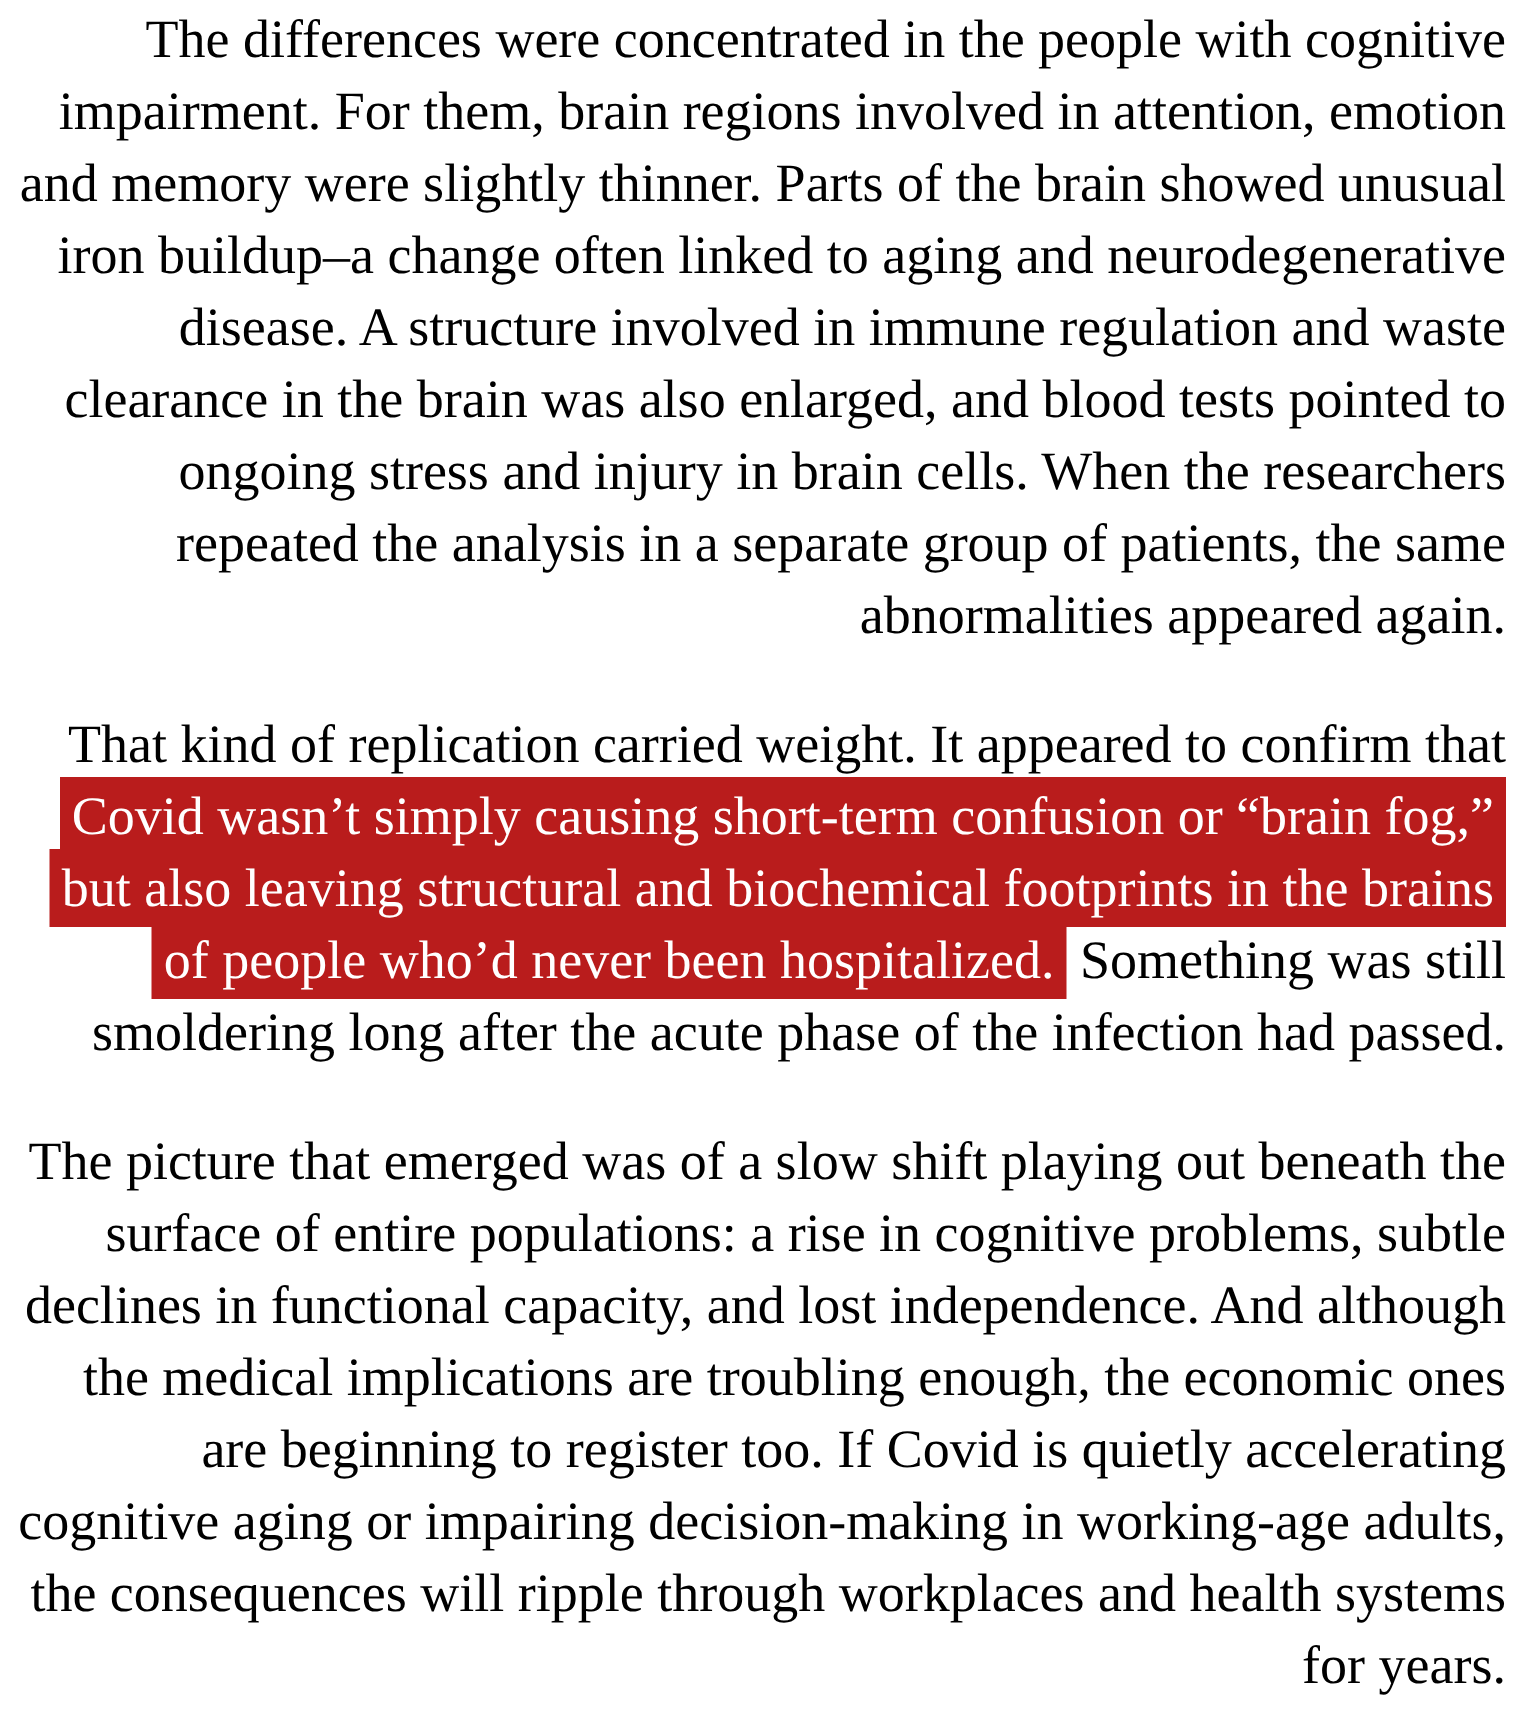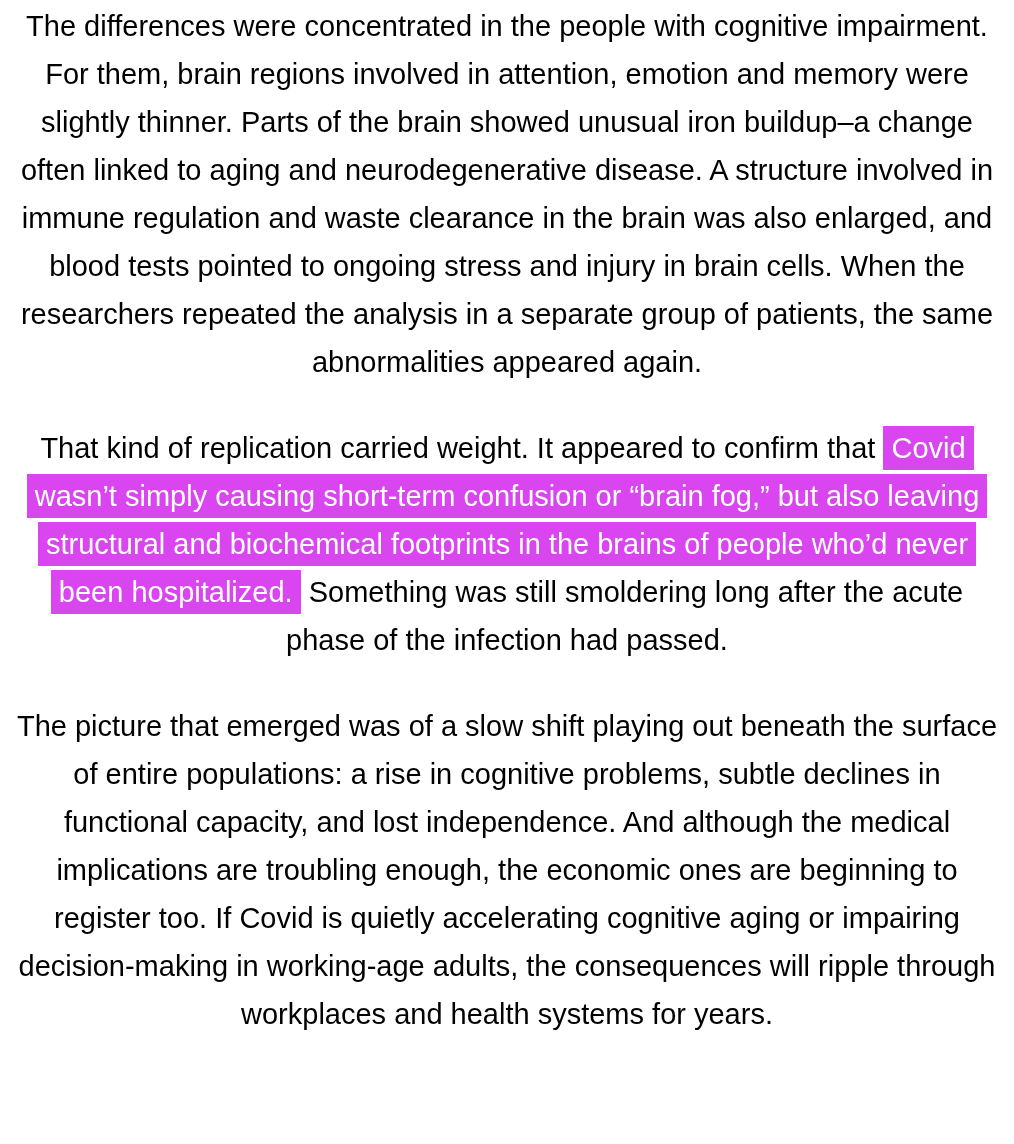--- a/index.html
+++ b/index.html
@@ -9,34 +9,34 @@
   }
   body {
     width: 1014px;
     height: 1144px;
     overflow: hidden;
   }
   .page {
     box-sizing: border-box;
     width: 1014px;
     padding: 2px 10px 0 10px;
-    font-family: Liberation Sans, sans-serif;
-    font-size: 29px;
+    font-family: Liberation Serif, serif;
+    font-size: 36px;
     line-height: 48px;
     color: #000000;
-    text-align: center;
+    text-align: right;
   }
   .para {
     margin: 0 0 38px 0;
   }
   .para:last-child {
     margin-bottom: 16px;
   }
   .highlight {
-    background: #d946ef;
+    background: #b91c1c;
     color: #ffffff;
     padding: 6px 8px;
     -webkit-box-decoration-break: clone;
     box-decoration-break: clone;
   }
 </style>
 </head>
 <body>
 
 <main class="page">

